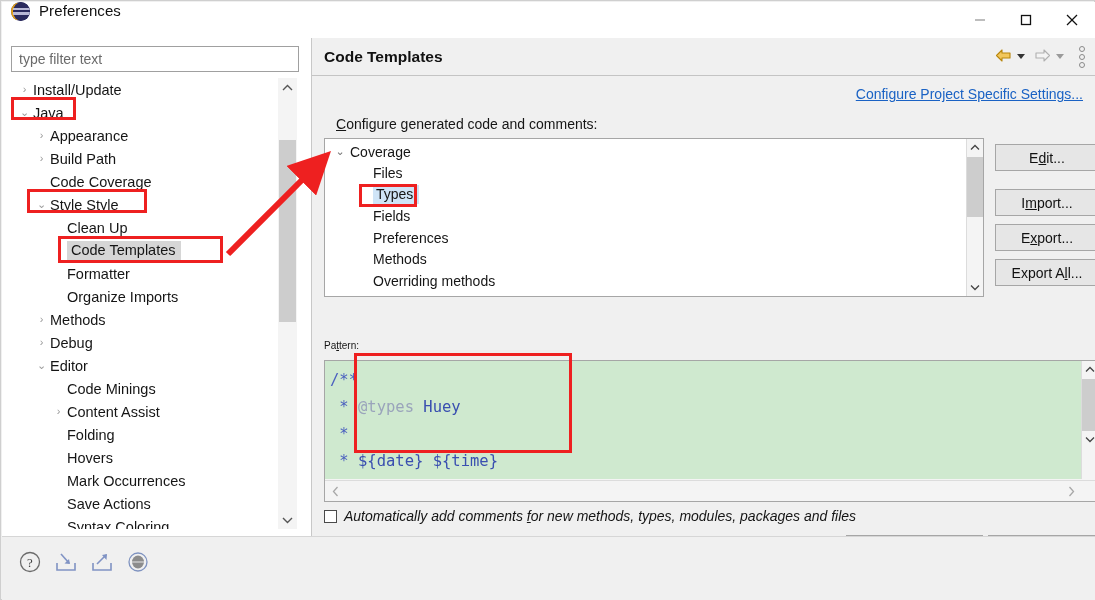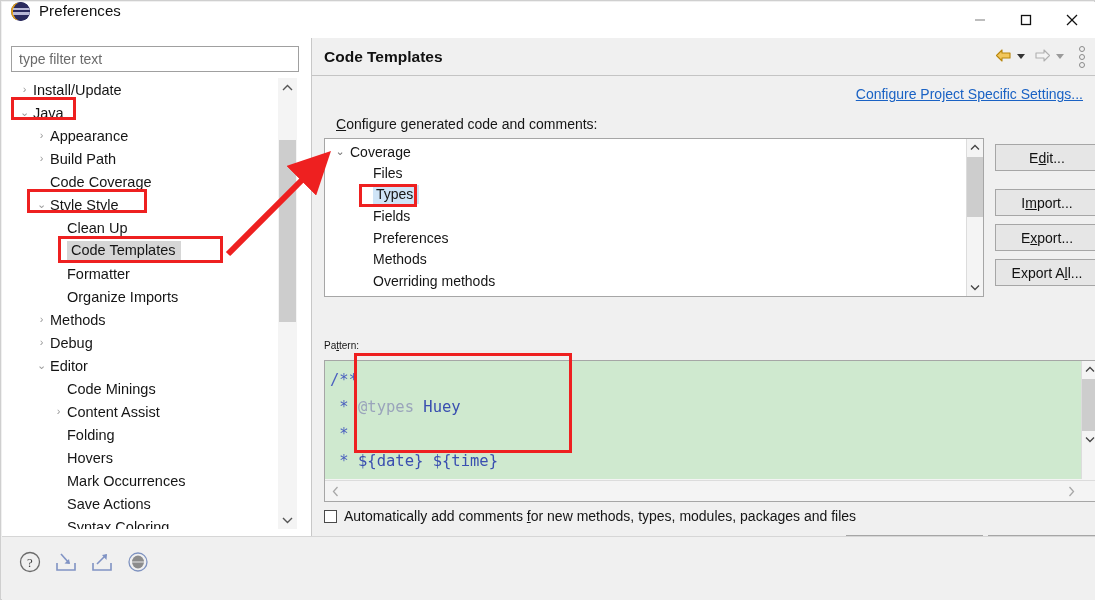--- a/index.html
+++ b/index.html
@@ -348,21 +348,21 @@
     display: flex; align-items: center; justify-content: center;
     color: #a8a8a8; font-size: 11px;
   }
   #pat-hsb .arw.lf { left: 1px; }
   #pat-hsb .arw.rt { right: 18px; }
 
   #auto-row {
     position: absolute;
     left: 12px; top: 470px;
     display: flex; align-items: center;
-    font-size: 14px; color: #151515;
+    font-size: 14px; color: #151515; font-style: italic;
   }
   #auto-cb {
     width: 13px; height: 13px;
     border: 1px solid #4a4a4a;
     background: #fff;
     margin-right: 7px;
     box-sizing: border-box;
     flex: 0 0 auto;
   }
   #auto-row u { text-decoration: underline; }

